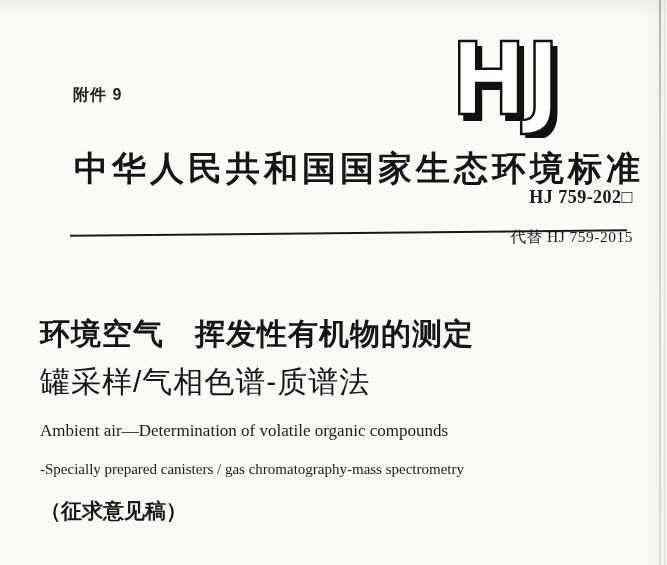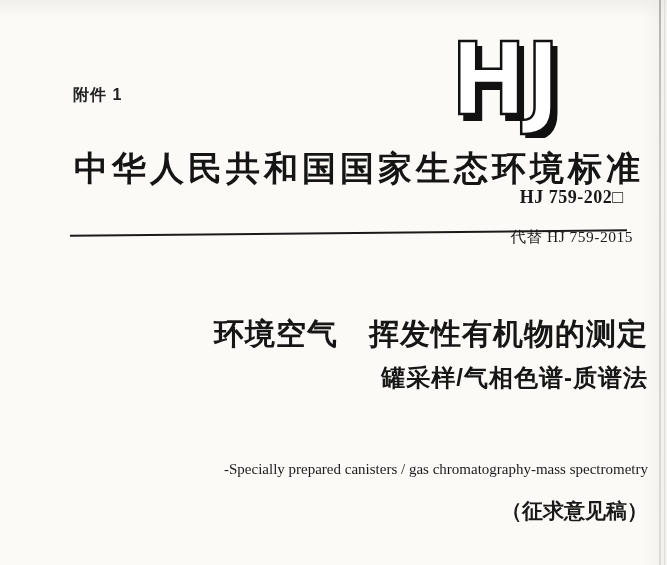--- a/index.html
+++ b/index.html
@@ -56,21 +56,21 @@
     font-family: Liberation Mono, monospace;
     font-size: 34px;
     font-weight: bold;
     letter-spacing: 4px;
     white-space: nowrap;
     color: #151515;
   }
   .std-num-block {
     position: absolute;
     right: 34px; top: 186px;
-    text-align: center;
+    text-align: right;
     line-height: 1.25;
   }
   .std-num {
     font-size: 18px;
     font-weight: 600;
     letter-spacing: 0.5px;
     color: #191919;
   }
   .std-replaces {
     font-size: 15.5px;
@@ -81,43 +81,43 @@
   }
   .rule {
     position: absolute;
     left: 70px; top: 232px;
     width: 557px; height: 2px;
     background: #1a1a1a;
     transform: rotate(-0.55deg);
   }
   .center-col {
     position: absolute;
-    left: 28px; top: 0;
+    left: 40px; top: 0;
     width: 620px; height: 565px;
-    text-align: right;
+    text-align: left;
     pointer-events: none;
   }
   .title-cn-1 {
     position: absolute;
     left: 0; top: 314px;
     width: 100%;
     font-family: "Liberation Sans", "DejaVu Sans", sans-serif;
     font-size: 30px;
     font-weight: bold;
     letter-spacing: 1px;
     color: #161616;
     white-space: nowrap;
   }
   .title-cn-2 {
     position: absolute;
     left: 0; top: 362px;
     width: 100%;
     font-family: "Liberation Sans", "DejaVu Sans", sans-serif;
-    font-size: 24px;
-    font-weight: bold;
+    font-size: 30px;
+    font-weight: normal;
     letter-spacing: 1px;
     color: #161616;
     white-space: nowrap;
   }
   .title-en-1 {
     position: absolute;
     left: 0; top: 421px;
     width: 100%;
     font-size: 17px;
     color: #1b1b1b;
@@ -140,40 +140,41 @@
     font-weight: bold;
     color: #1a1a1a;
     white-space: nowrap;
   }
 </style>
 </head>
 <body>
 
 <div class="page">
 
-  <div class="attachment">附件 1</div>
+  <div class="attachment">附件 9</div>
 
   <svg class="logo" viewBox="0 0 150 120" aria-hidden="true">
 
     <text x="8" y="102" font-family="DejaVu Sans, Liberation Sans, sans-serif" font-size="100" font-weight="bold" font-stretch="condensed" fill="#111" stroke="#111" stroke-width="2">HJ</text>
 
     <text x="3" y="96" font-family="DejaVu Sans, Liberation Sans, sans-serif" font-size="100" font-weight="bold" font-stretch="condensed" fill="#ffffff" stroke="#111" stroke-width="2.5">HJ</text>
   </svg>
 
   <div class="heading">中华人民共和国国家生态环境标准</div>
 
   <div class="std-num-block">
     <div class="std-num">HJ 759-202□</div>
     <div class="std-replaces">代替 HJ 759-2015</div>
   </div>
 
   <div class="rule"></div>
 
   <div class="center-col">
     <div class="title-cn-1">环境空气　挥发性有机物的测定</div>
     <div class="title-cn-2">罐采样/气相色谱-质谱法</div>
+    <div class="title-en-1">Ambient air—Determination of volatile organic compounds</div>
     <div class="title-en-2">-Specially prepared canisters / gas chromatography-mass spectrometry</div>
     <div class="draft-note">（征求意见稿）</div>
   </div>
 
   <div class="scan-edge-right"></div>
   <div class="scan-edge-right2"></div>
 </div>
 
 </body></html>

